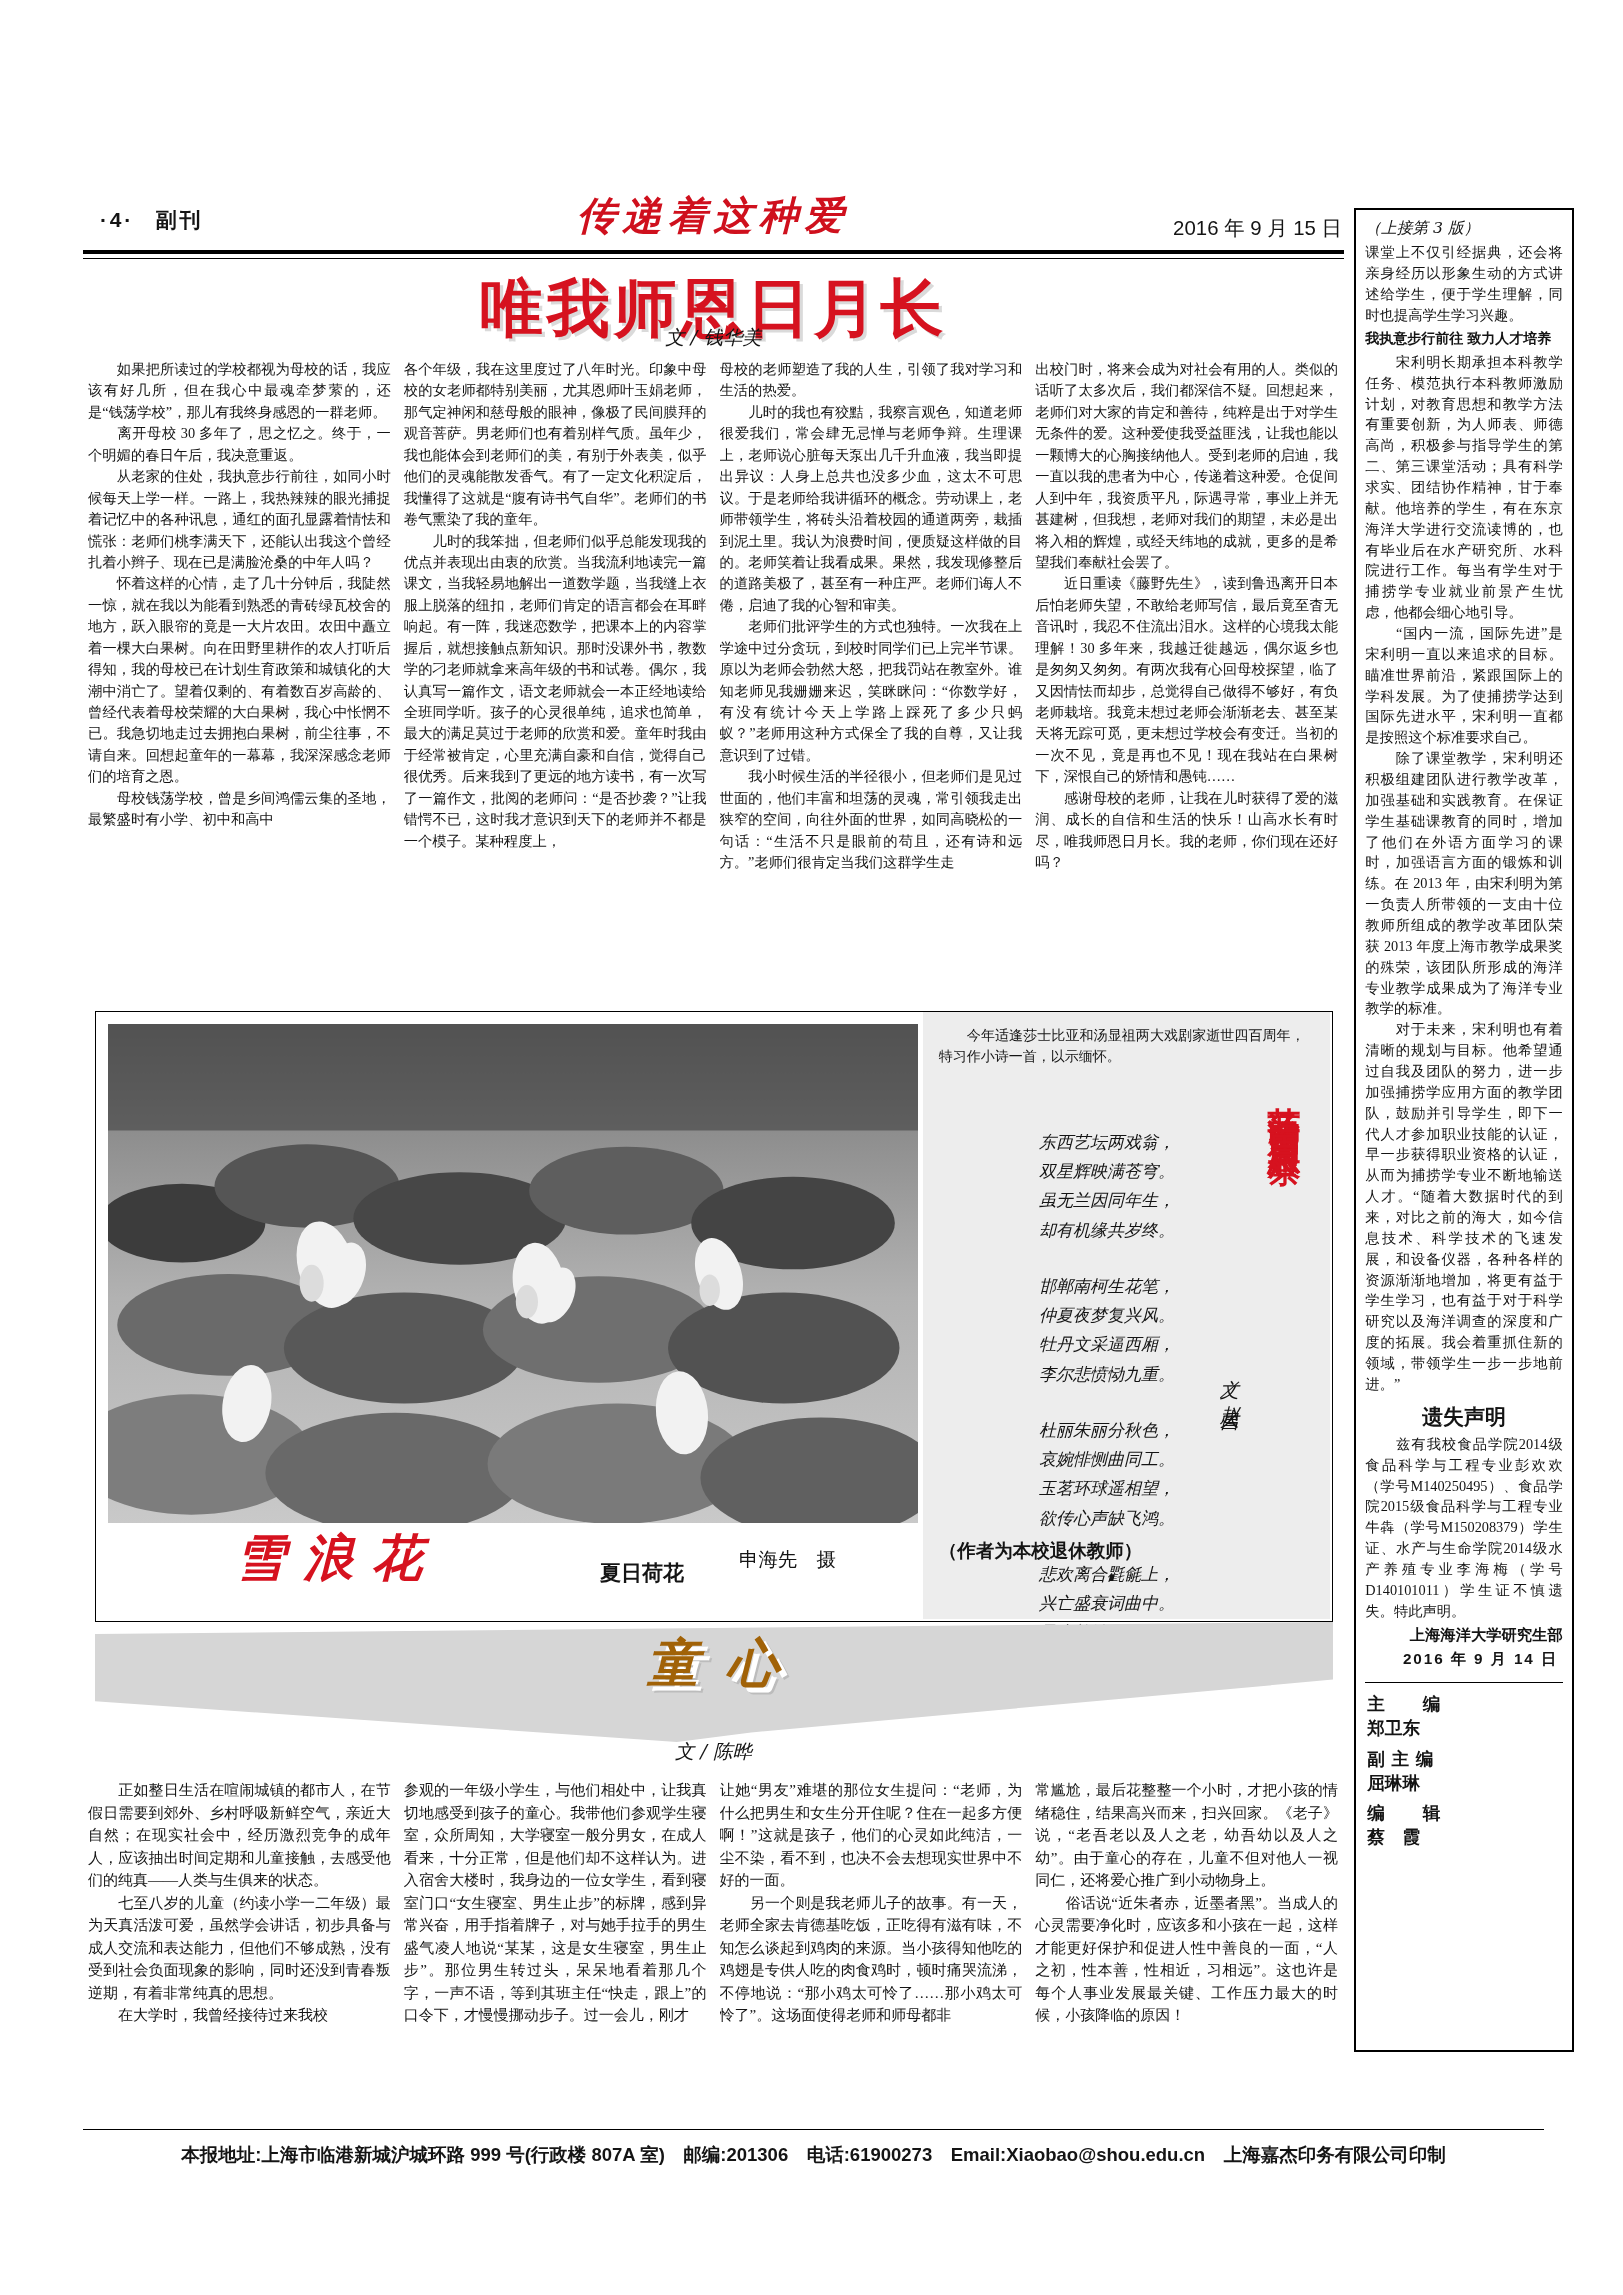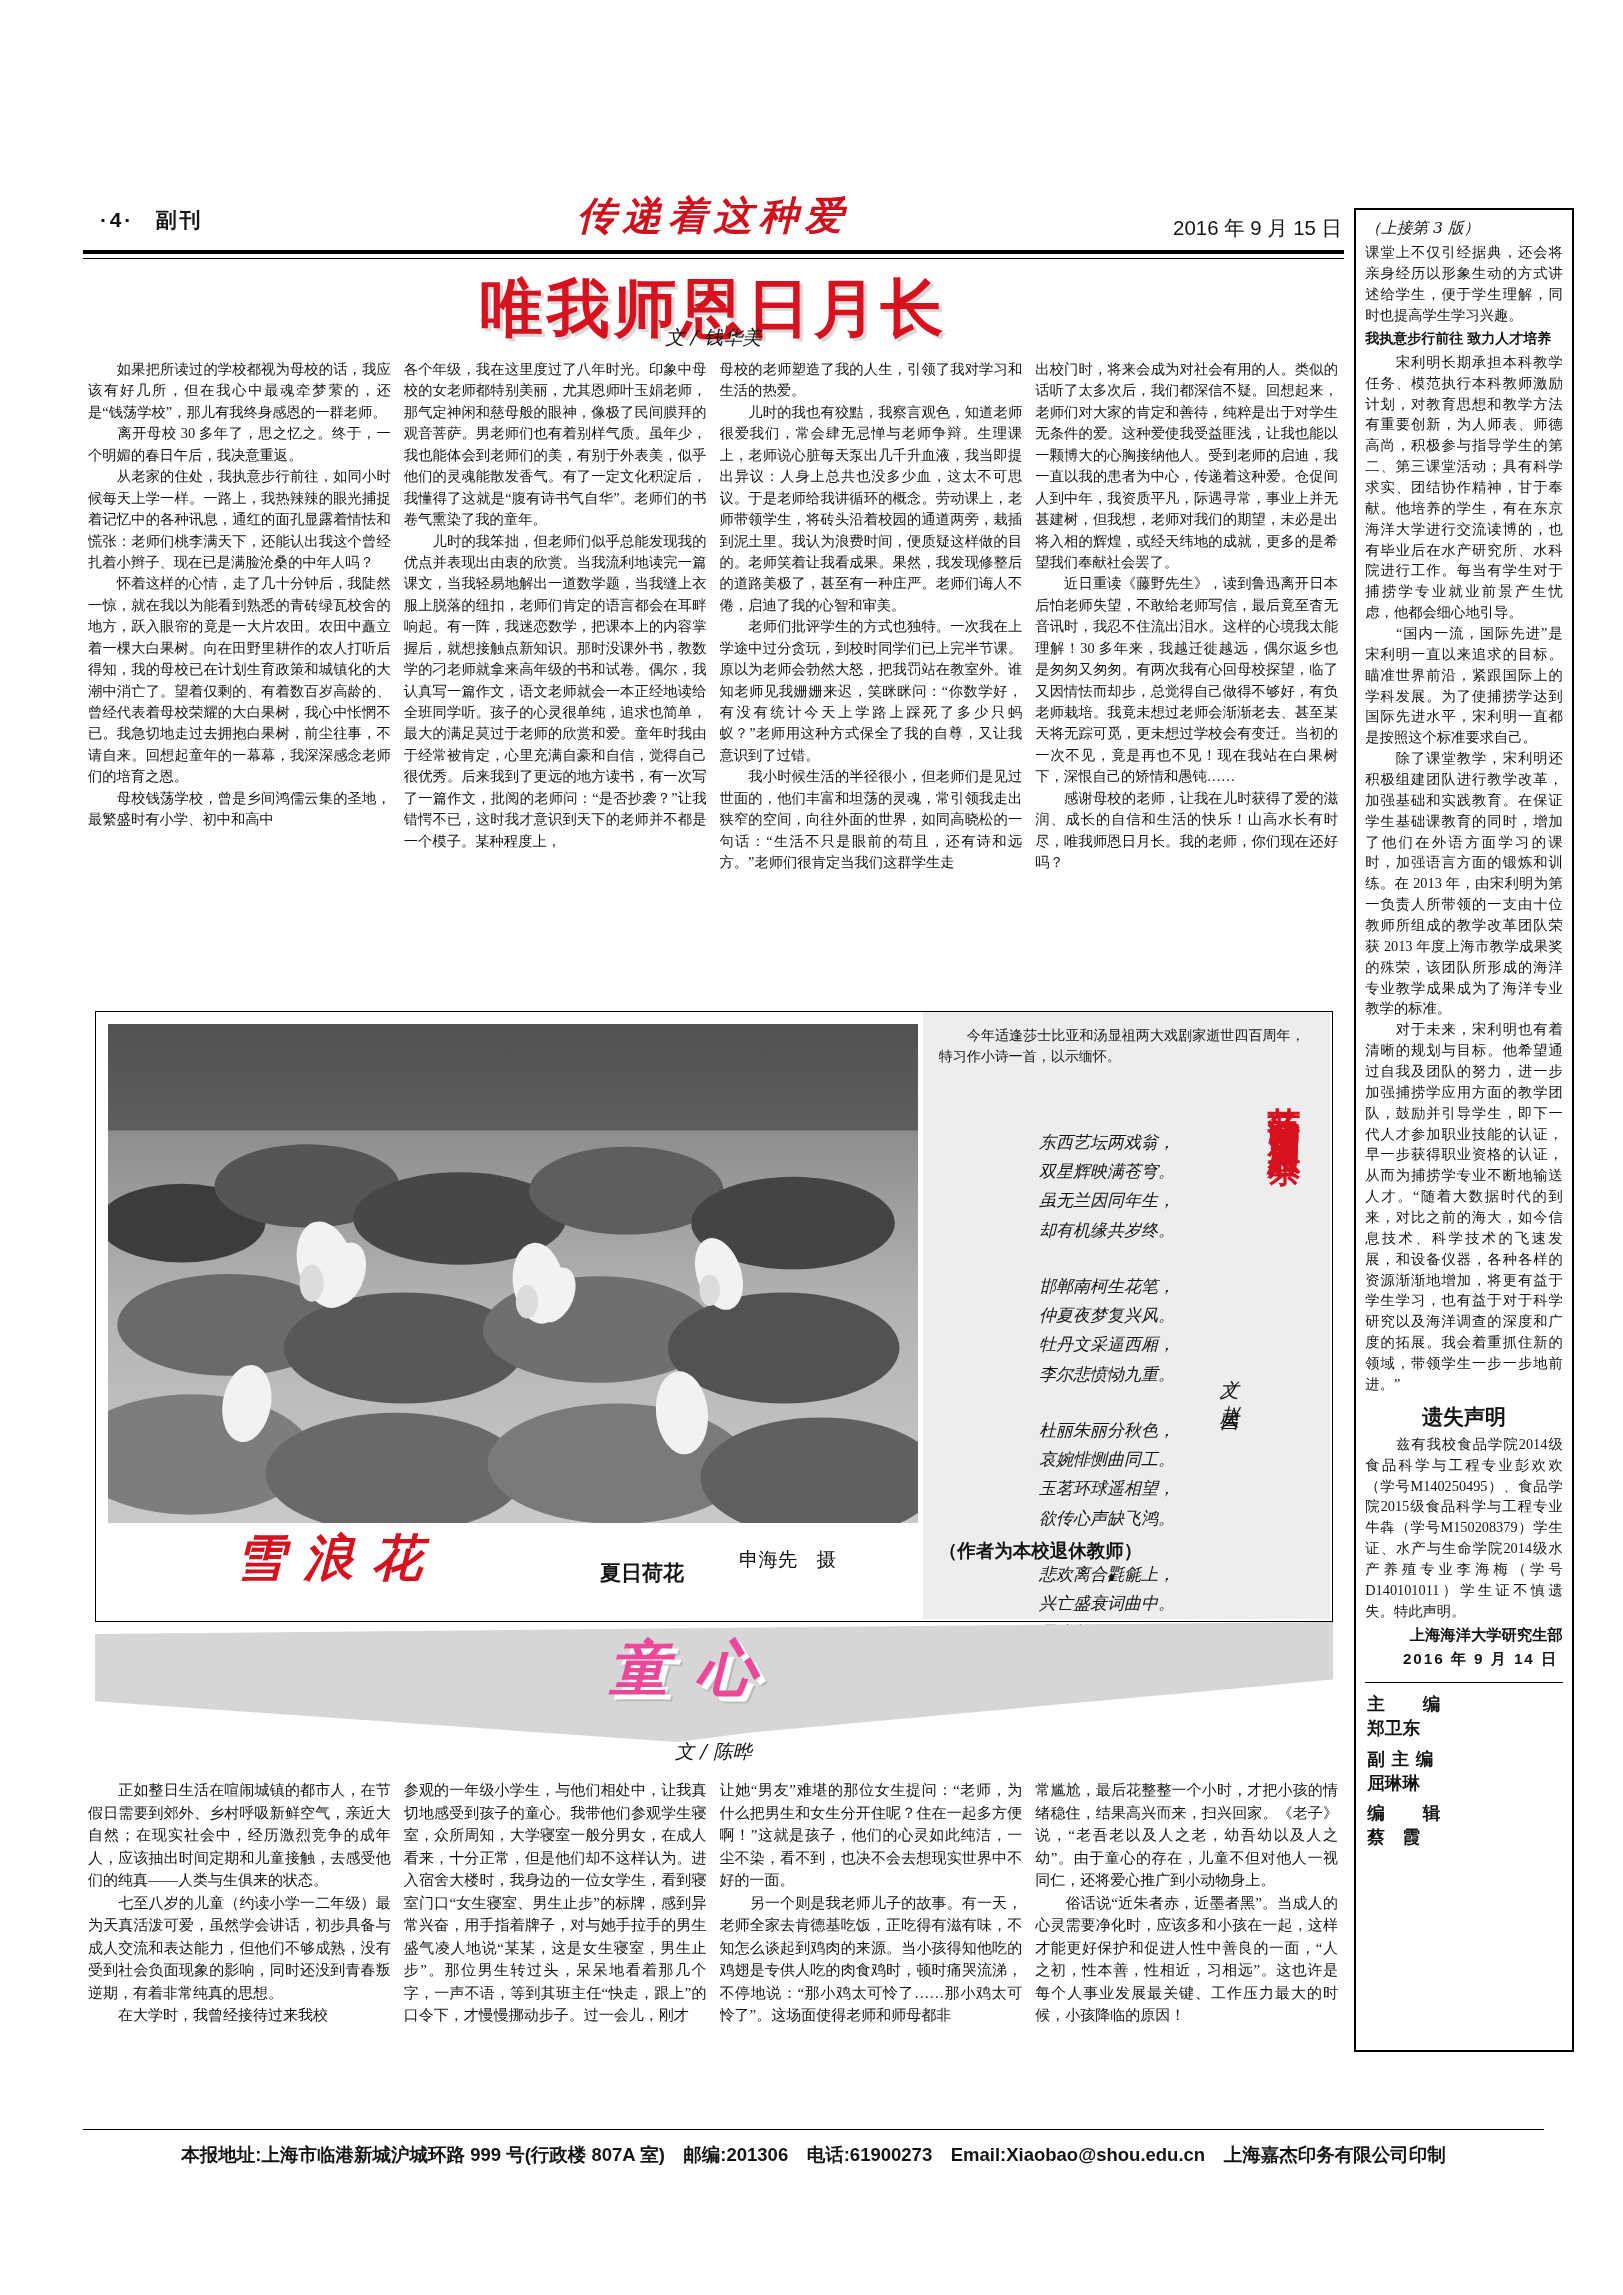--- a/index.html
+++ b/index.html
@@ -35,22 +35,22 @@
   .stanzas{position:absolute;left:116px;top:116px;font:italic 17px "DejaVu Serif",serif;line-height:1.72;}
   .stanza{white-space:pre-line;margin-bottom:27px;}
   .poemvtitle{position:absolute;right:24px;top:69px;writing-mode:vertical-rl;
               font-weight:bold;font-size:33px;color:#d6121f;letter-spacing:4.6px;}
   .poemvbyline{position:absolute;right:87px;top:352px;writing-mode:vertical-rl;
                font:italic 19.4px "DejaVu Serif",serif;letter-spacing:3.7px;}
   .poemfoot{position:absolute;left:15.7px;bottom:56px;font:bold 18.5px "Liberation Sans",sans-serif;}
   
   .ribbon{left:95px;top:1622px;width:1238px;height:120px;background:#d6d6d6;
           clip-path:polygon(0 10%,100% 0,100% 48%,53% 92%,47% 100%,0 66%);}
-  .a2title{left:66px;top:1629px;width:1261px;text-align:center;font-weight:bold;font-style:italic;
-           font-size:60px;color:#ec4899;letter-spacing:28px;
+  .a2title{left:96px;top:1629px;width:1261px;text-align:center;font-weight:bold;font-style:italic;
+           font-size:52px;color:#a16207;letter-spacing:28px;
            text-shadow:5.6px 4.6px 0 #ffffff,7.4px 6.5px 0 rgba(0,0,0,.12);}
   .a2byline{left:83px;top:1738px;width:1261px;text-align:center;
             font:italic 19.4px "DejaVu Serif",serif;}
   .cols2{left:88px;top:1779px;width:1250px;height:324px;display:flex;gap:13px;}
   .cols2 .col{flex:1 1 0;font-size:15px;line-height:1.5;overflow:hidden;}
   
   .sidebar{left:1354px;top:208px;width:220px;height:1844px;border:2.3px solid #000;
            box-sizing:border-box;padding:8.3px 9.3px;font-size:14.3px;line-height:1.46;}
   .contnote{font:italic 15.7px "DejaVu Serif",serif;margin-bottom:2.8px;}
   .subhead{font:bold 14px "Liberation Sans",sans-serif;margin:4.6px 0 3.7px 0;white-space:nowrap;}

